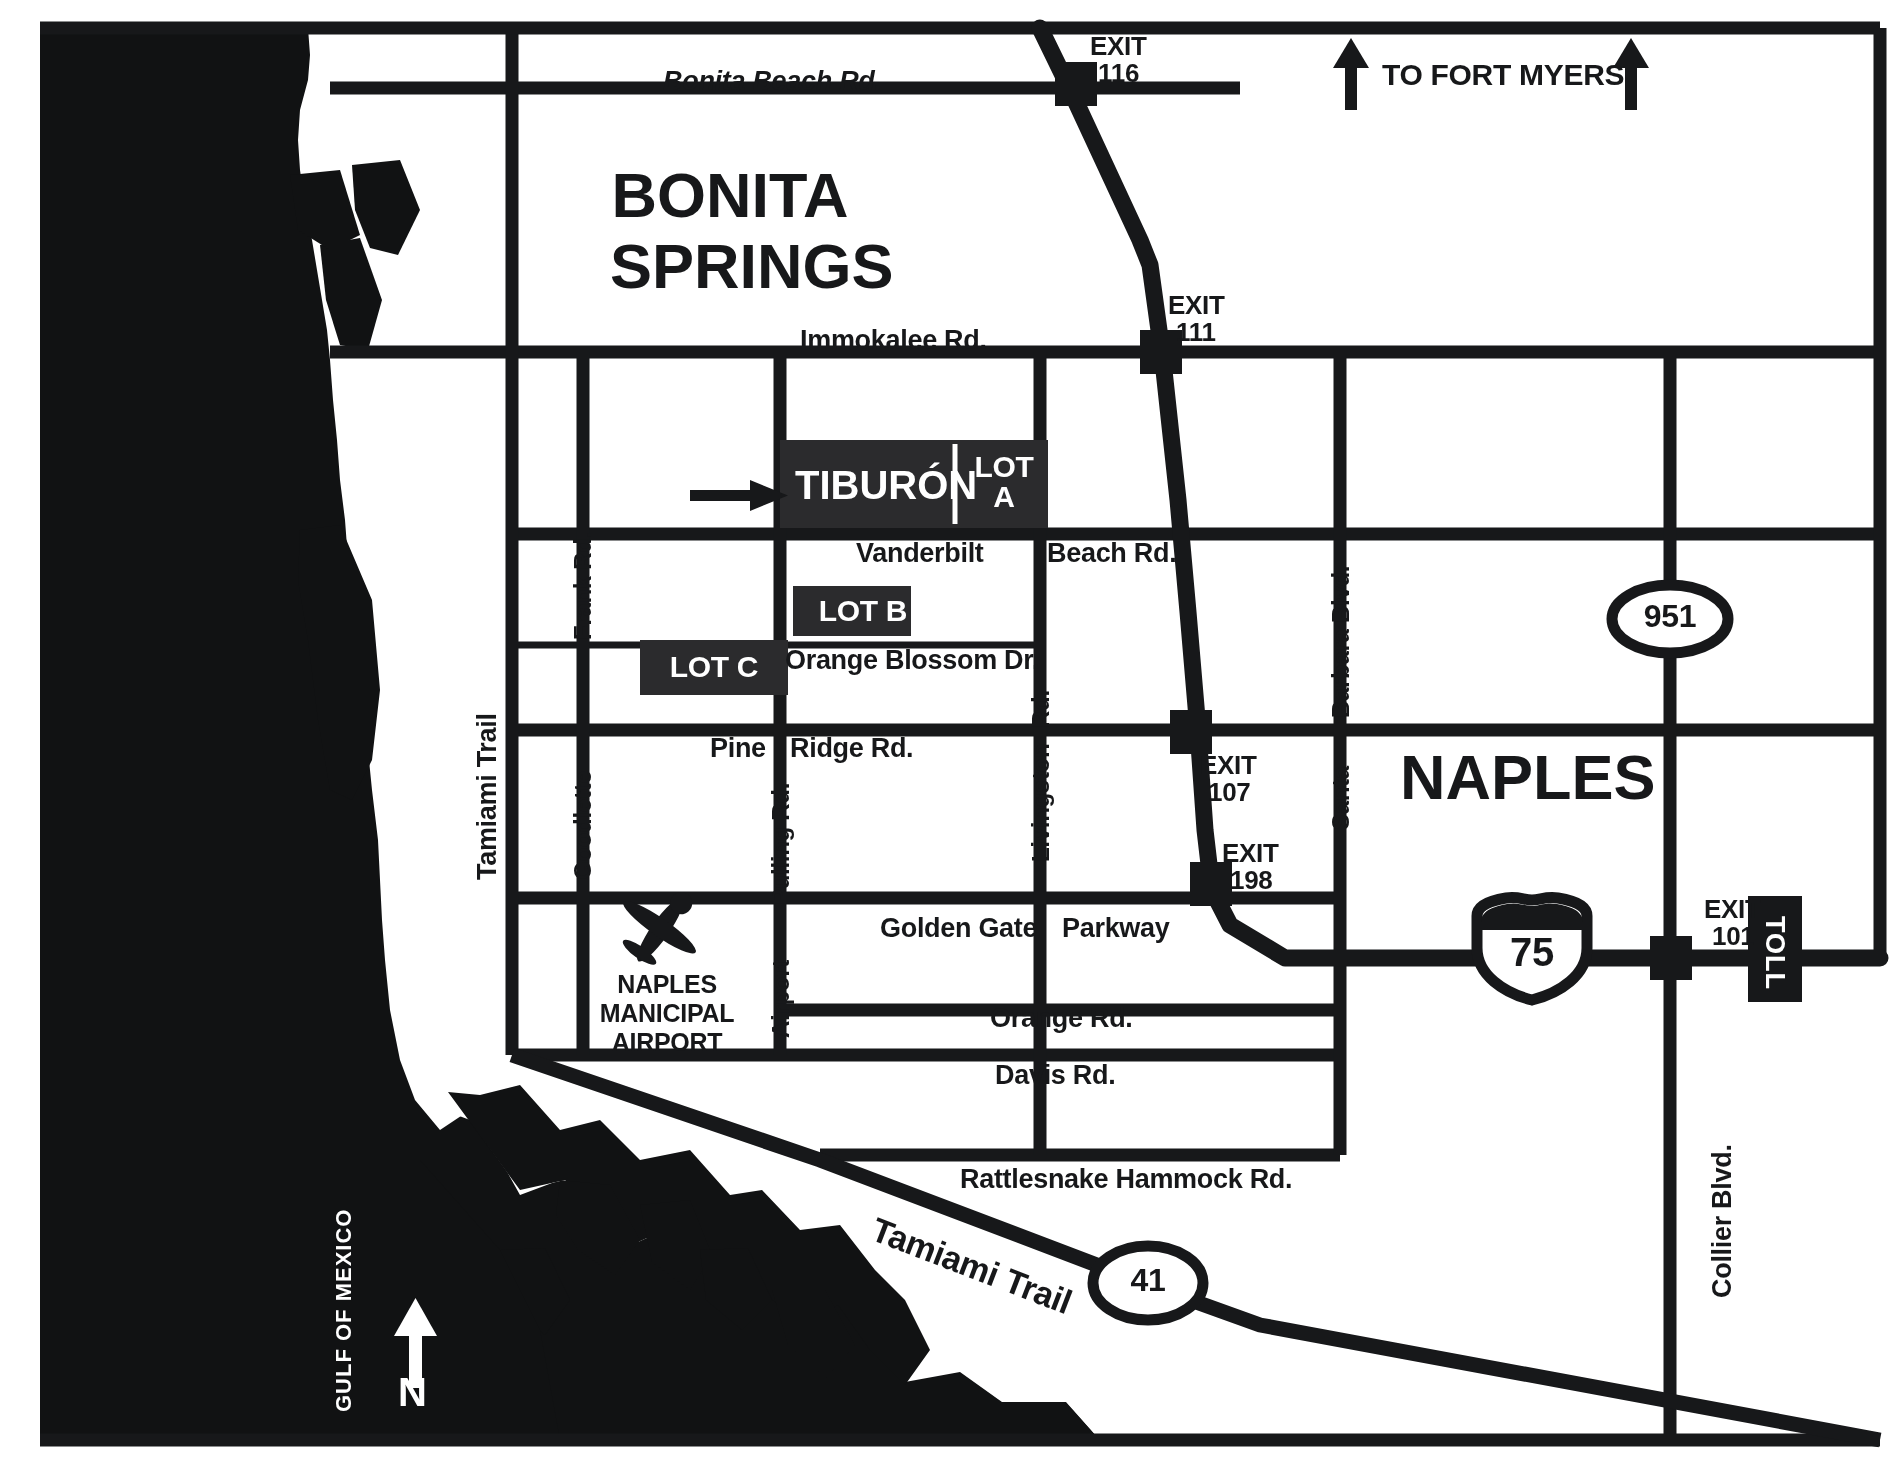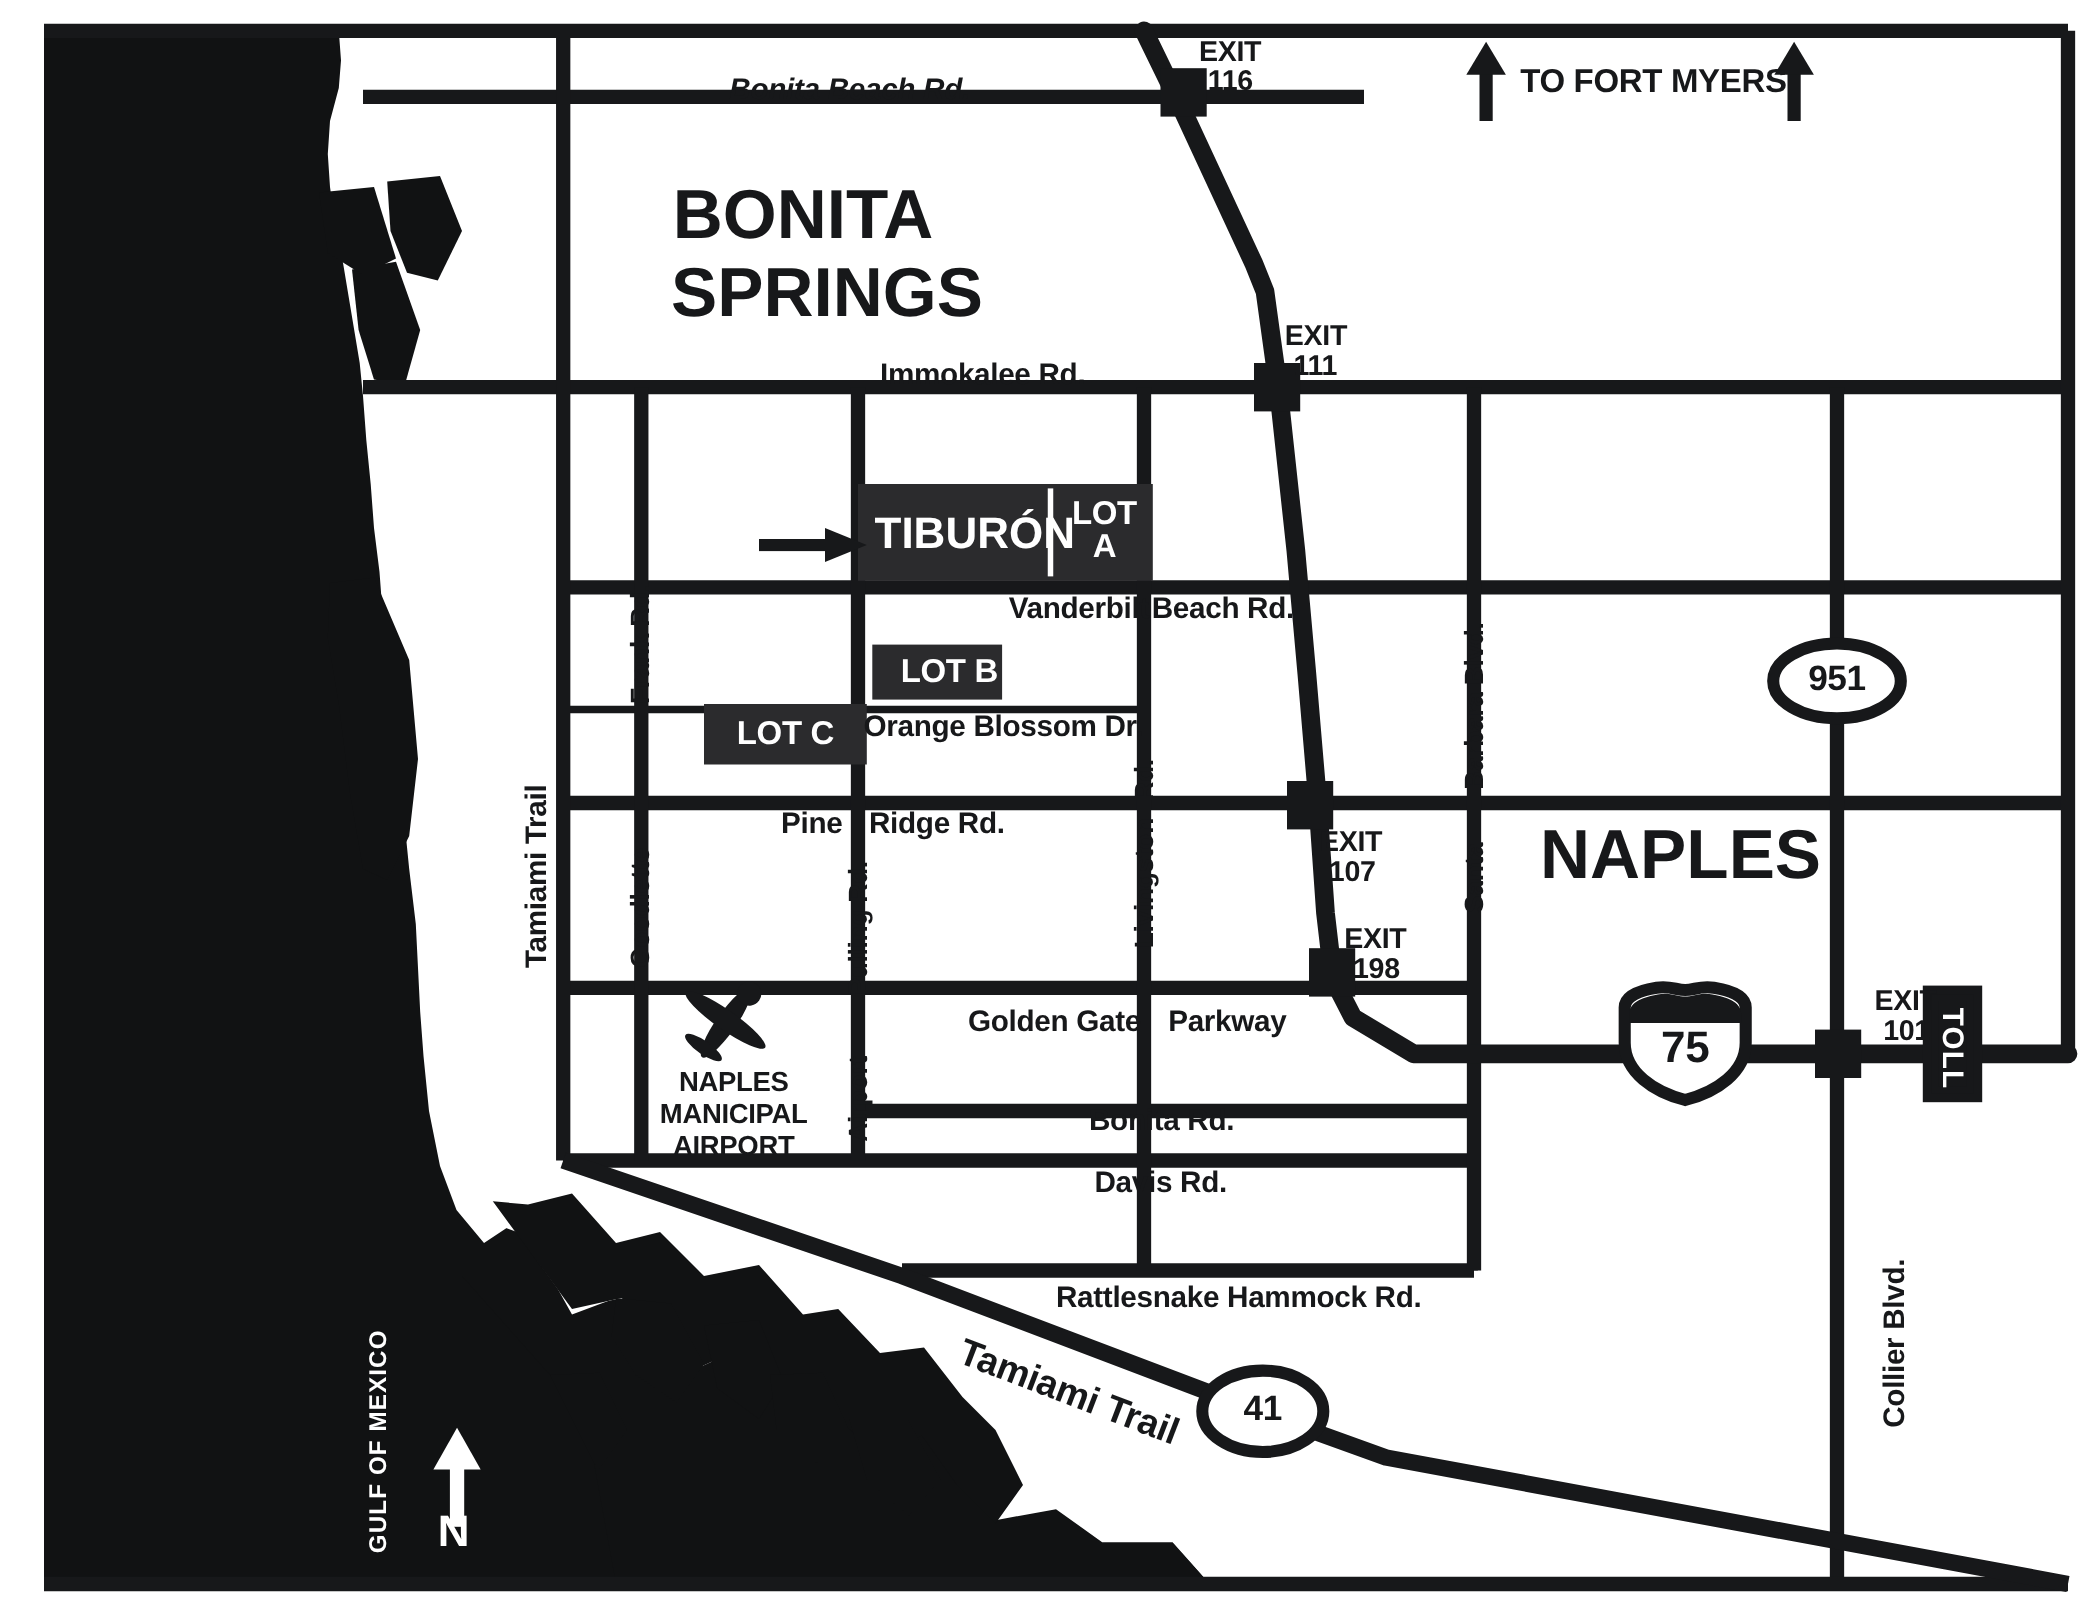--- a/index.html
+++ b/index.html
@@ -310,35 +310,35 @@
   </div>
 
   <div class="lbl city-name" style="left:1400px; top:742px;">NAPLES</div>
 
   <div class="lbl road-name" style="left:1382px; top:58px; font-size:30px;">TO FORT MYERS</div>
 
   <div class="lbl road-name" style="left:663px; top:66px;font-style:italic;">Bonita Beach Rd.</div>
 
   <div class="lbl road-name" style="left:800px; top:325px;">Immokalee Rd.</div>
 
-  <div class="lbl road-name" style="left:917px; top:538px;">Vanderbilt</div>
+  <div class="lbl road-name" style="left:856px; top:538px;">Vanderbilt</div>
 
   <div class="lbl road-name" style="left:1047px; top:538px;">Beach Rd.</div>
 
   <div class="lbl road-name" style="left:785px; top:645px;">Orange Blossom Dr.</div>
 
   <div class="lbl road-name" style="left:710px; top:733px;">Pine</div>
 
   <div class="lbl road-name" style="left:790px; top:733px;">Ridge Rd.</div>
 
   <div class="lbl road-name" style="left:880px; top:913px;">Golden Gate</div>
 
   <div class="lbl road-name" style="left:1062px; top:913px;">Parkway</div>
 
-  <div class="lbl road-name" style="left:990px; top:1003px;">Bonita Rd.</div>
+  <div class="lbl road-name" style="left:990px; top:1003px;">Orange Rd.</div>
 
   <div class="lbl road-name" style="left:995px; top:1060px;">Davis Rd.</div>
 
   <div class="lbl road-name" style="left:960px; top:1164px;">Rattlesnake Hammock Rd.</div>
 
   <div class="lbl road-name rot90" style="left:472px; top:880px;">Tamiami Trail</div>
 
   <div class="lbl road-small rot90" style="left:570px; top:880px;">Goodlette</div>
 
   <div class="lbl road-small rot90" style="left:570px; top:640px;">Frank Rd.</div>

